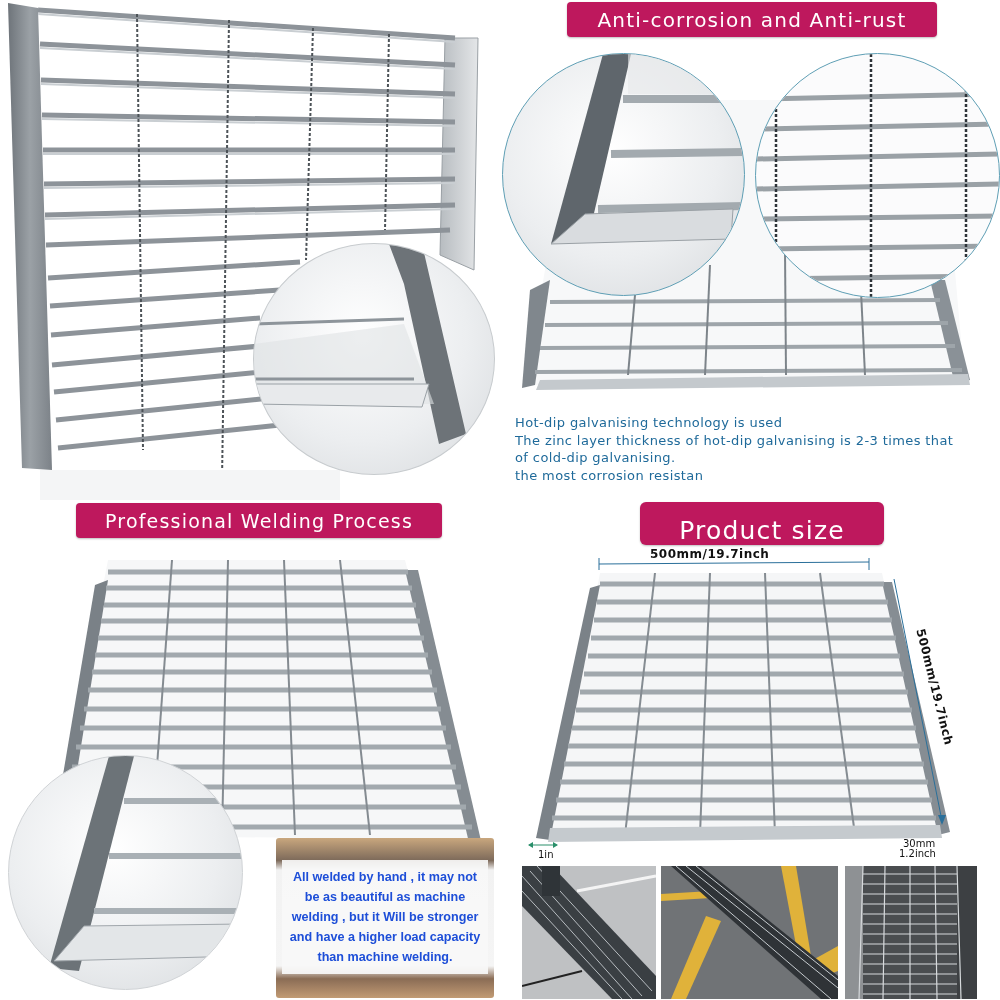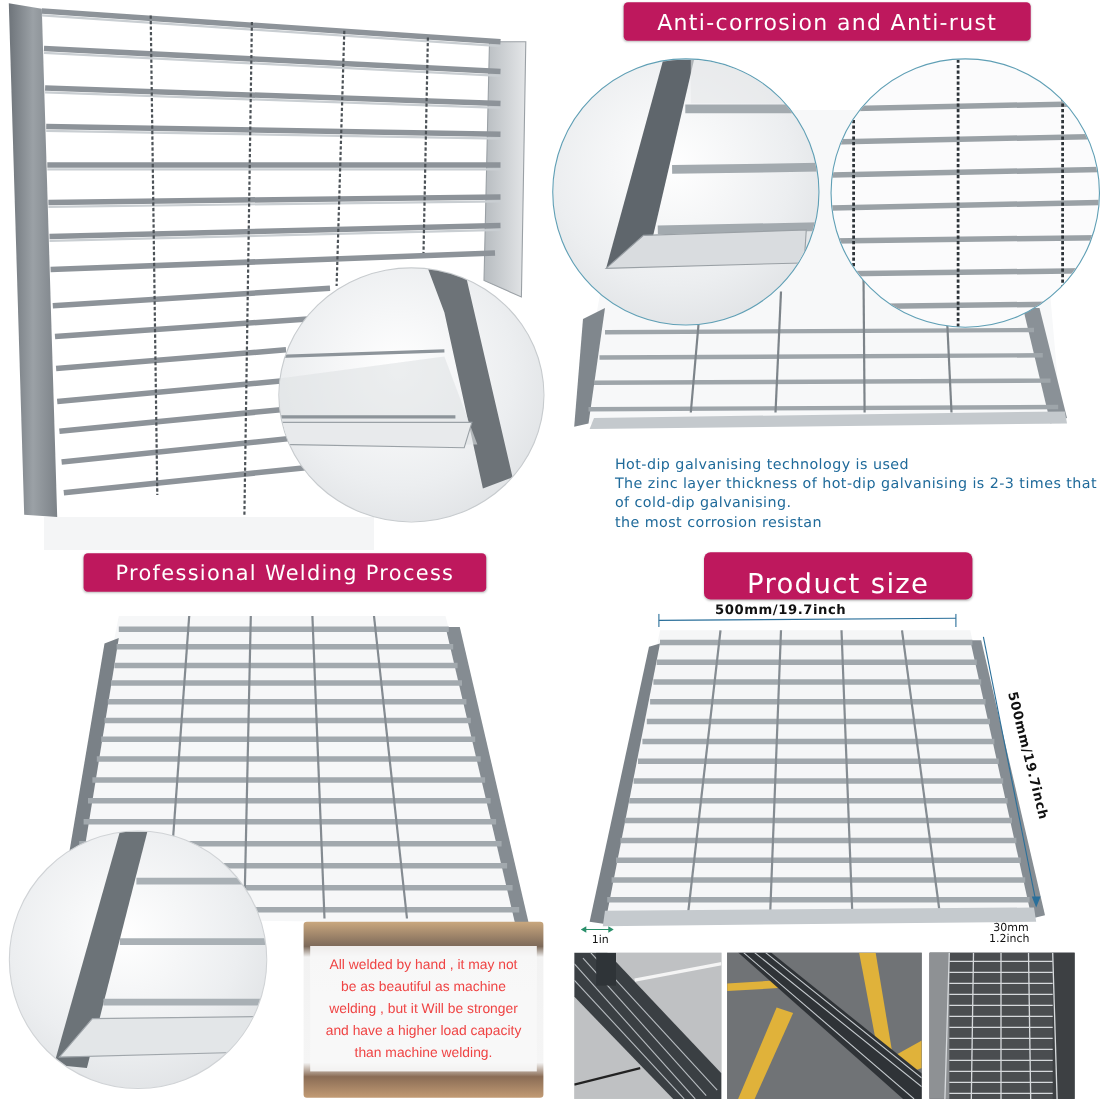--- a/index.html
+++ b/index.html
@@ -27,40 +27,40 @@
     background: radial-gradient(circle at 45% 40%, #ffffff 0%, #eceef0 55%, #d6d9dc 100%);
   }
 
   .desc {
     position: absolute;
     color: #1f6a9a;
     font-size: 13px;
     line-height: 17.5px;
     letter-spacing: .4px;
     font-family: "DejaVu Sans", sans-serif;
-    margin-left: 44px;
   }
   .desc div { white-space: nowrap; }
 
   .dim-text { position: absolute; color: #111; font-family: "DejaVu Sans", sans-serif; font-weight: bold; }
 
   .weld-card {
     position: absolute;
     left: 276px; top: 838px; width: 218px; height: 160px;
     background: linear-gradient(180deg,#c9a77e 0%, #7d6a5a 14%, #f2f2f2 20%, #f5f5f5 80%, #8a6c55 88%, #c29b74 100%);
     border-radius: 3px;
     overflow: hidden;
   }
   .weld-card .inner {
     position: absolute; left: 6px; right: 6px; top: 22px; bottom: 24px;
     background: rgba(248,248,248,.93);
     display: flex; flex-direction: column; align-items: center; justify-content: center;
     font-family: "Liberation Sans", sans-serif;
-    font-size: 12.6px; line-height: 20px; color: #ef4444;
+    font-size: 12.6px; line-height: 20px; color: #1d4ed8;
     text-align: left;
+    font-weight: bold;
   }
 
   .photo { position: absolute; top: 866px; height: 133px; overflow: hidden; }
 </style>
 </head>
 <body>
 
 <div class="abs" style="left:0;top:0;width:500px;height:500px;">
   <svg width="500" height="500" viewBox="0 0 500 500" class="abs" style="left:0;top:0;">
     <defs>

